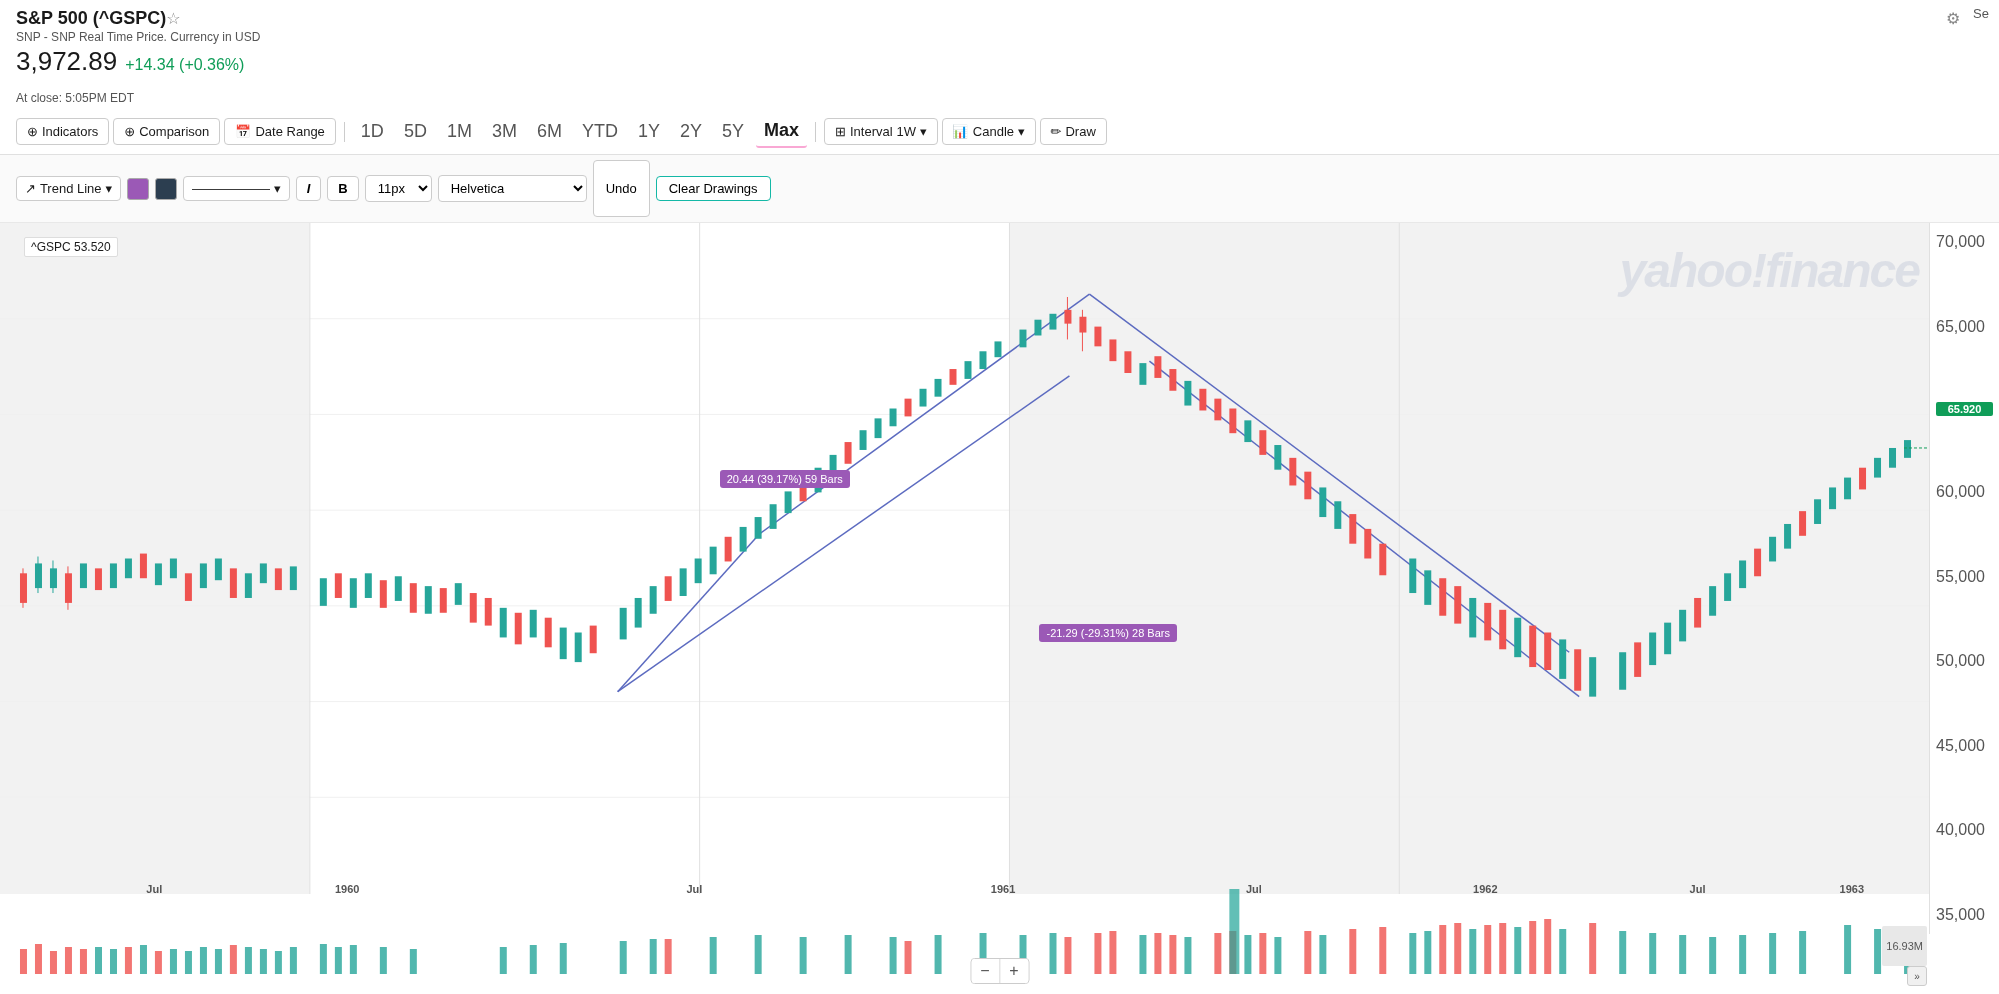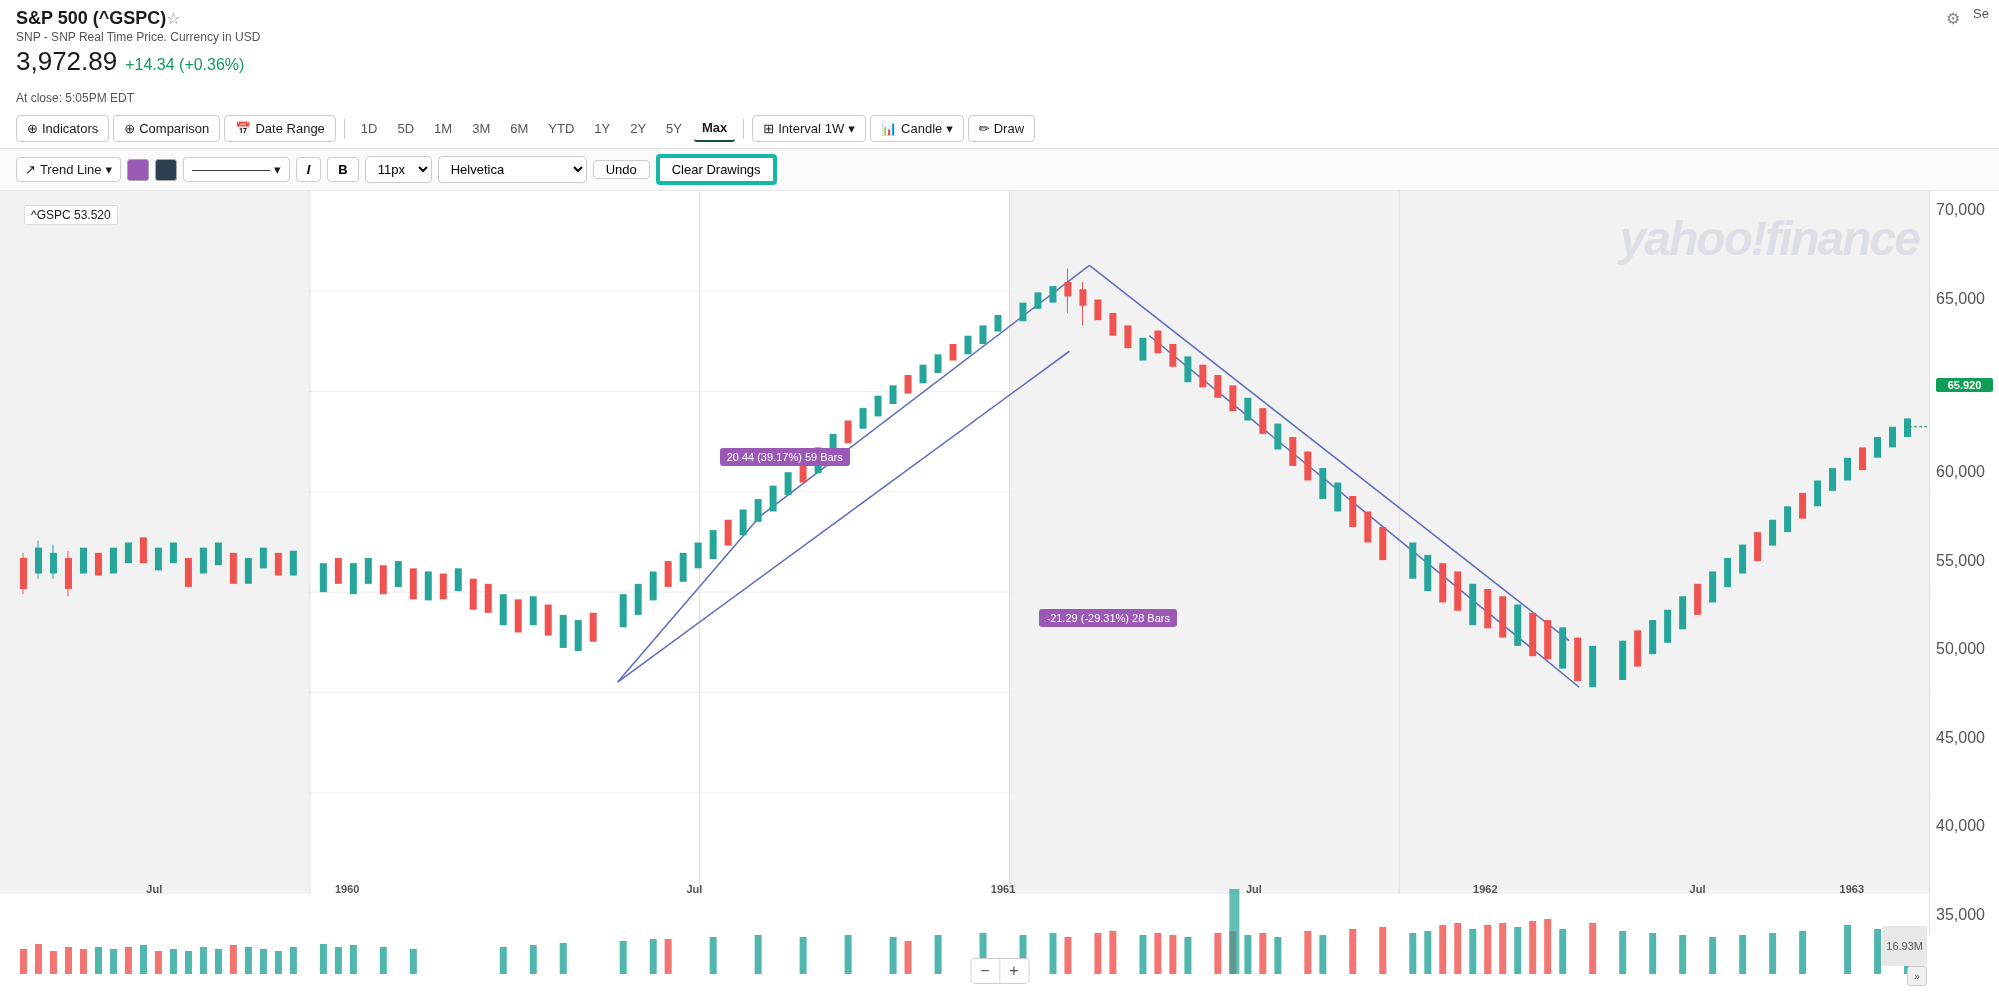--- a/index.html
+++ b/index.html
@@ -15,36 +15,36 @@
     .ticker-sub { font-size: 12px; color: #555; margin-top: 1px; }
     .price-row { display: flex; align-items: baseline; gap: 8px; margin-top: 2px; }
     .price-main { font-size: 26px; font-weight: 400; color: #1a1a1a; }
     .price-change { font-size: 16px; color: #0f9d58; }
     .price-time { font-size: 12px; color: #555; margin-top: 14px; }
 
     
     .toolbar { display: flex; align-items: center; gap: 4px; padding: 6px 16px; border-bottom: 1px solid #e0e0e0; flex-wrap: wrap; }
     .toolbar-btn { display: flex; align-items: center; gap: 4px; padding: 5px 10px; border: 1px solid #ccc; border-radius: 4px; background: #fff; cursor: pointer; font-size: 13px; color: #1a1a1a; white-space: nowrap; }
     .toolbar-divider { width: 1px; height: 20px; background: #ccc; margin: 0 4px; }
-    .time-btn { padding: 5px 8px; border: none; background: transparent; cursor: pointer; font-size: 13px; color: #555; border-radius: 3px; text-align: center; }
-    .time-btn.active { font-weight: 700; color: #1a1a1a; border-bottom: 2px solid #14532d; }
+    .time-btn { padding: 5px 8px; border: none; background: transparent; cursor: pointer; font-size: 18px; color: #555; border-radius: 3px; text-align: center; }
+    .time-btn.active { font-weight: 700; color: #1a1a1a; border-bottom: 2px solid #f9a8d4; }
 
     
     .drawing-toolbar { display: flex; align-items: center; gap: 6px; padding: 5px 16px; border-bottom: 1px solid #e8e8e8; background: #fafafa; }
     .draw-select { display: flex; align-items: center; gap: 4px; padding: 4px 8px; border: 1px solid #ccc; border-radius: 4px; background: #fff; cursor: pointer; font-size: 13px; }
     .color-swatch { width: 22px; height: 22px; border-radius: 3px; border: 1px solid #aaa; cursor: pointer; }
     .color-purple { background: #9b59b6; }
     .color-dark { background: #2c3e50; }
     .line-select { padding: 4px 8px; border: 1px solid #ccc; border-radius: 4px; background: #fff; cursor: pointer; font-size: 13px; min-width: 60px; }
     .style-btn { padding: 4px 10px; border: 1px solid #ccc; border-radius: 4px; background: #fff; cursor: pointer; font-size: 13px; font-weight: 600; }
     .style-btn.italic { font-style: italic; }
     .font-size-select { padding: 4px 8px; border: 1px solid #ccc; border-radius: 4px; background: #fff; cursor: pointer; font-size: 13px; }
     .font-select { padding: 4px 8px; border: 1px solid #ccc; border-radius: 4px; background: #fff; cursor: pointer; font-size: 13px; }
-    .undo-btn { padding: 1px 12px; border: 1px solid #ccc; border-radius: 4px; background: #fff; cursor: pointer; font-size: 13px; }
-    .clear-btn { padding: 4px 12px; border: 4px solid #14b8a6; border-radius: 4px; background: #fff; cursor: pointer; font-size: 13px; }
+    .undo-btn { padding: 20px 12px; border: 1px solid #ccc; border-radius: 4px; background: #fff; cursor: pointer; font-size: 13px; }
+    .clear-btn { padding: 4px 12px; border: 1px solid #14b8a6; border-radius: 4px; background: #fff; cursor: pointer; font-size: 13px; }
 
     
     .chart-container { flex: 1; position: relative; overflow: hidden; background: #fff; }
 
     
     .price-label { position: absolute; left: 24px; top: 14px; background: #fff; border: 1px solid #ddd; padding: 2px 6px; font-size: 12px; color: #1a1a1a; border-radius: 2px; z-index: 10; }
 
     
     .watermark { position: absolute; right: 80px; top: 20px; font-size: 48px; font-weight: 900; color: rgba(180,190,210,0.35); letter-spacing: -2px; pointer-events: none; font-style: italic; z-index: 1; }
 

